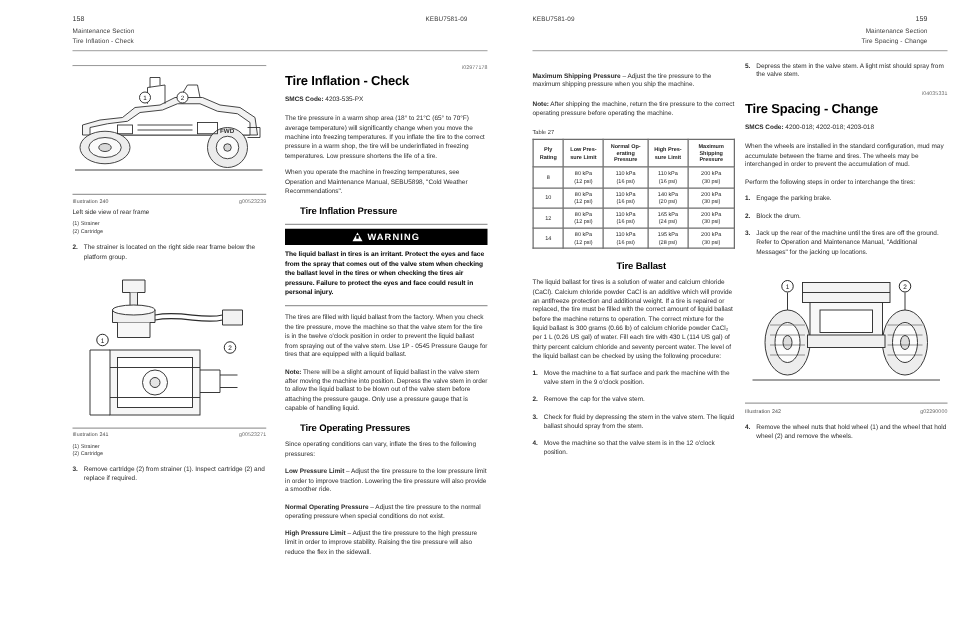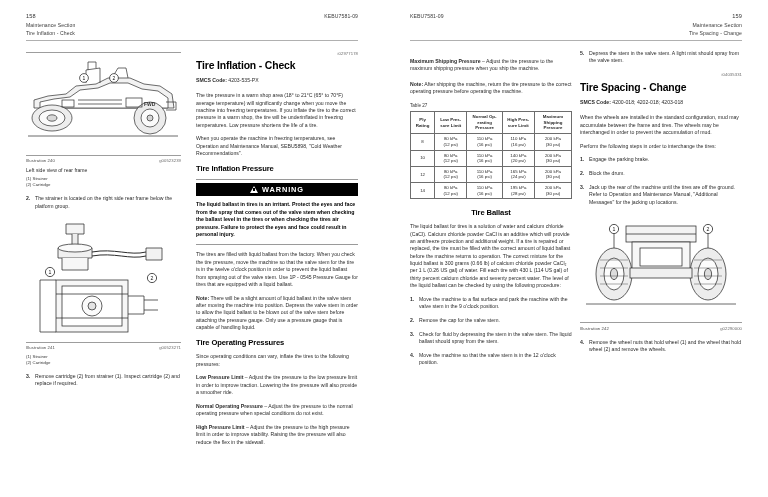--- a/index.html
+++ b/index.html
@@ -3,33 +3,33 @@
 <meta charset="utf-8">
 <style>
   * { box-sizing: border-box; }
   html, body {
     margin: 0; padding: 0;
     width: 768px; height: 497px;
     background: #ffffff;
     font-family: "Liberation Sans", sans-serif;
     overflow: hidden;
   }
-  .spread { position: relative; width: 768px; height: 497px; display: flex; }
+  .spread { position: relative; width: 768px; height: 497px; display: flex; padding-left: 32px; }
   .page { position: relative; width: 384px; height: 497px; padding: 0; }
 
   
   .rh { position: absolute; font-size: 5.1px; color: #3a3a3a; letter-spacing: .1px; line-height: 7.6px; }
   .rh-num { font-size: 5.6px; color: #333; }
   .rule { position: absolute; height: 1.2px; background: #b0b0b0; }
 
   
   .col { position: absolute; font-size: 5.15px; line-height: 7.35px; color: #2b2b2b; text-align: left; }
   .col p { margin: 0 0 6.4px 0; }
   .h1 { font-size: 10.4px; font-weight: bold; color: #000; margin: 0 0 5px 0; line-height: 12px; letter-spacing: -.15px; }
-  .h2 { font-size: 7.6px; font-weight: bold; color: #000; margin: 7px 0 6px 0; line-height: 9px; letter-spacing: -.1px; }
+  .h2 { font-size: 7.6px; font-weight: bold; color: #000; margin: 7px 0 6px 12px; line-height: 9px; letter-spacing: -.1px; }
   .smcs { font-size: 5.15px; margin: 0 0 7.5px 0; line-height: 7.4px; }
   .smcs b { font-weight: bold; }
   b.lead { font-weight: bold; }
   .note b { font-weight: bold; }
 
   
   .step { position: relative; padding-left: 9px; margin: 0 0 6.4px 0; }
   .step .n { position: absolute; left: 0; top: 0; font-weight: bold; }
 
   

